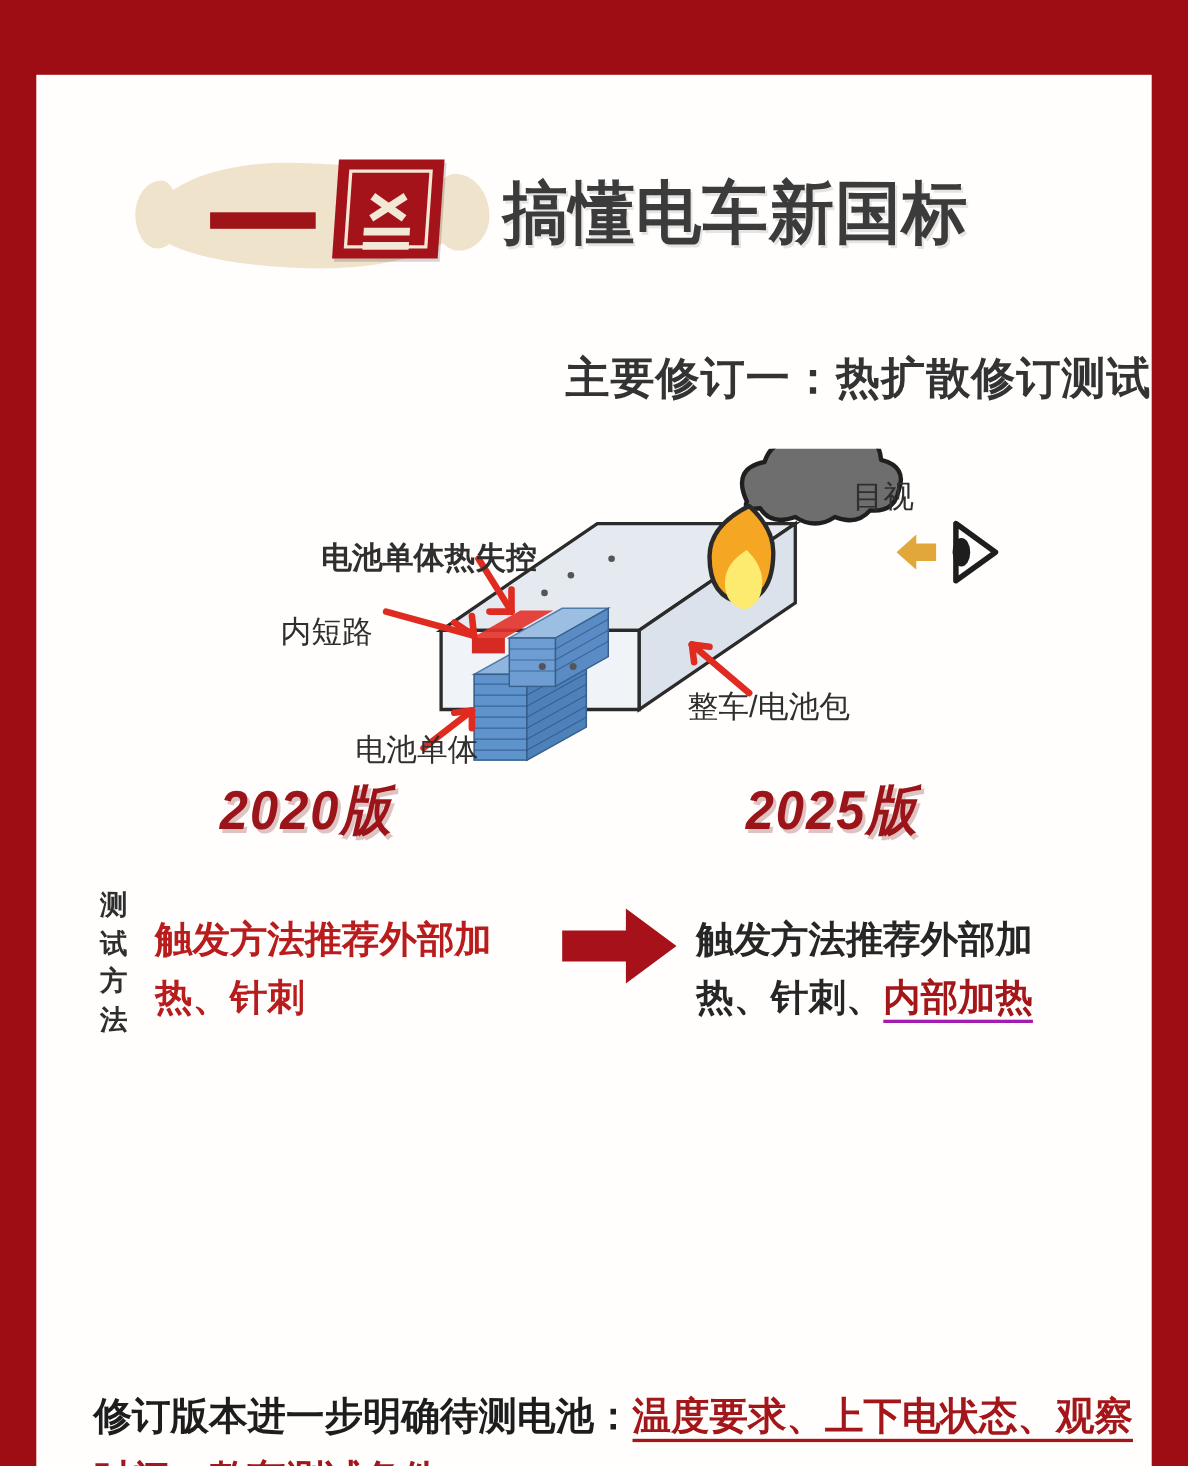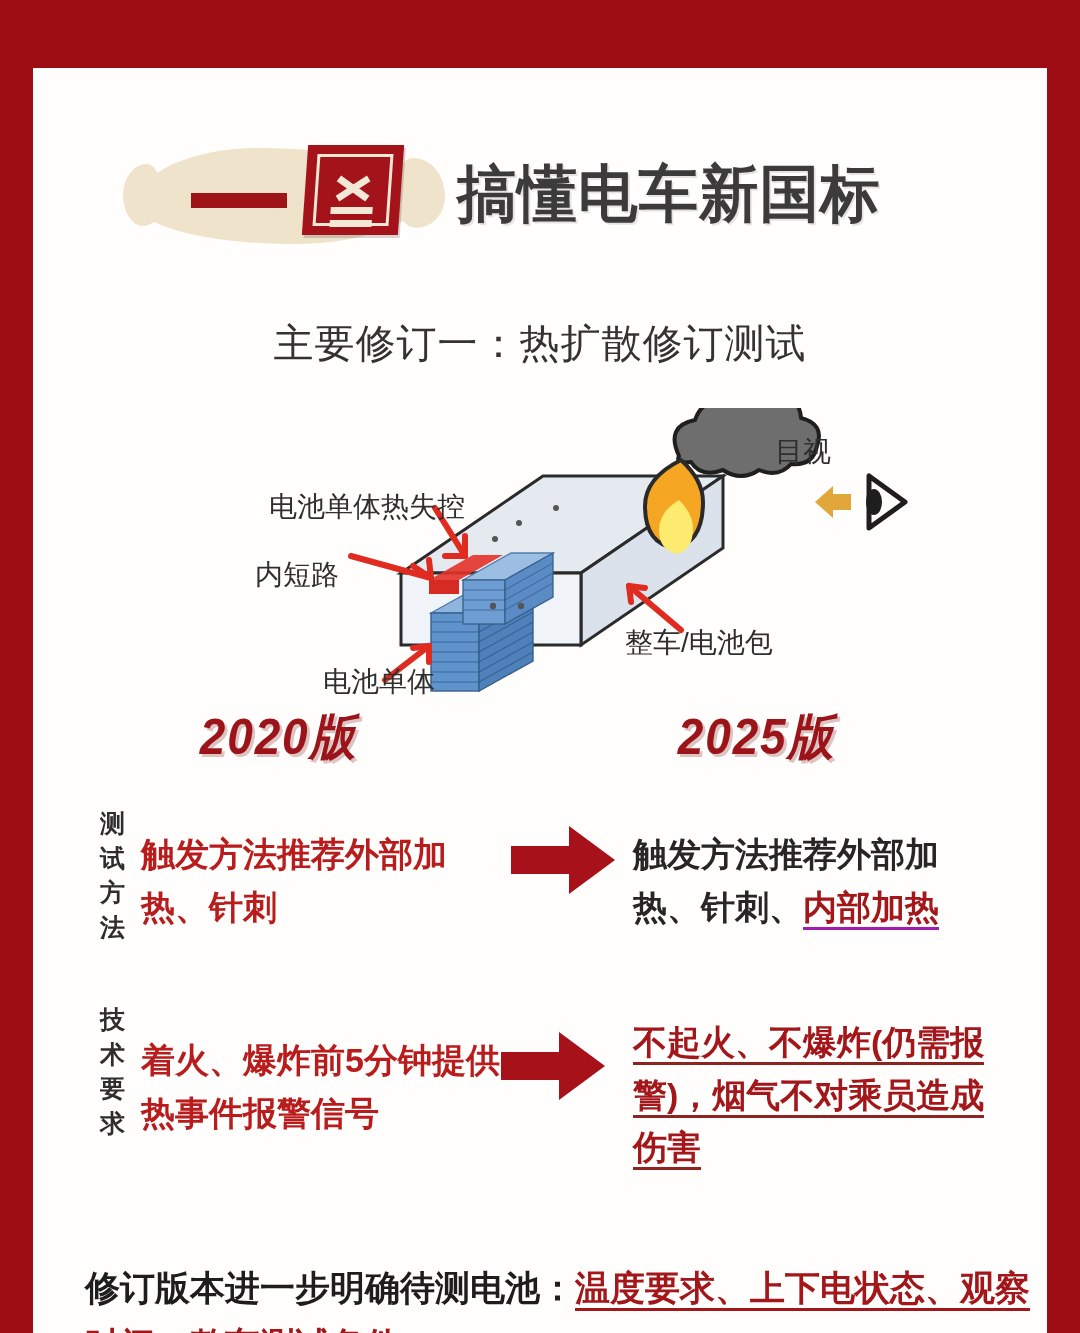--- a/index.html
+++ b/index.html
@@ -137,44 +137,44 @@
     transform-origin: left center;
     text-shadow: 2px 2px 0 rgba(0,0,0,0.10);
   }
 
   
   .section-heading {
     position: absolute;
     left: 0;
     top: 248px;
     width: 1014px;
-    text-align: center;
+    text-align: right;
     font-size: 40px;
-    font-weight: 400;
+    font-weight: 700;
     color: #333333;
     letter-spacing: 1px;
   }
 
   
   .diagram {
     position: absolute;
     left: 0px;
     top: 340px;
     width: 1014px;
     height: 300px;
   }
   .diagram svg { display: block; }
   .dg-label {
     position: absolute;
     font-size: 28px;
     color: #2f2f2f;
     font-weight: 500;
     white-space: nowrap;
   }
-  .lbl-thermal   { left: 236px; top: 80px; }
+  .lbl-thermal   { left: 259px; top: 80px; font-weight: bold; }
   .lbl-short     { left: 222px; top: 148px; }
   .lbl-cell      { left: 290px; top: 255px; }
   .lbl-pack      { left: 592px; top: 216px; }
   .lbl-visual    { left: 742px; top: 25px; }
 
   
   .ver {
     position: absolute;
     top: 636px;
     font-size: 50px;
@@ -194,21 +194,21 @@
   .row-2 { top: 918px; height: 220px; }
 
   .row-label {
     position: absolute;
     left: 58px;
     width: 34px;
     font-size: 25px;
     font-weight: 600;
     color: #2e2e2e;
     line-height: 1.38;
-    text-align: right;
+    text-align: left;
   }
   .row-1 .row-label { top: 20px; }
   .row-2 .row-label { top: 16px; }
 
   .cell-old {
     position: absolute;
     left: 108px;
     width: 360px;
     font-size: 34px;
     font-weight: 700;
@@ -395,31 +395,19 @@
       <div class="arrow">
         <svg width="104" height="72" viewBox="0 0 104 72">
           <polygon points="0,22 58,22 58,2 104,36 58,70 58,50 0,50" fill="#A7121A"></polygon>
         </svg>
       </div>
       <div class="cell-new">
         <span>触发方法推荐外部加热、针刺、</span><span class="hl">内部加热</span>
       </div>
     </div>
 
-    <div class="row row-2">
-      <div class="row-label">技术要求</div>
-      <div class="cell-old">着火、爆炸前5分钟提供热事件报警信号</div>
-      <div class="arrow">
-        <svg width="104" height="72" viewBox="0 0 104 72">
-          <polygon points="0,22 58,22 58,2 104,36 58,70 58,50 0,50" fill="#A7121A"></polygon>
-        </svg>
-      </div>
-      <div class="cell-new allred">
-        <span class="u">不起火、不爆炸(仍需报警)，烟气不对乘员造成伤害</span>
-      </div>
-    </div>
 
     <div class="footer">
       <span>修订版本进一步明确待测电池：</span><span class="hl2">温度要求、上下电状态、观察时间、整车测试条件</span>
     </div>
 
   </div>
 </div>
 
 </body></html>

